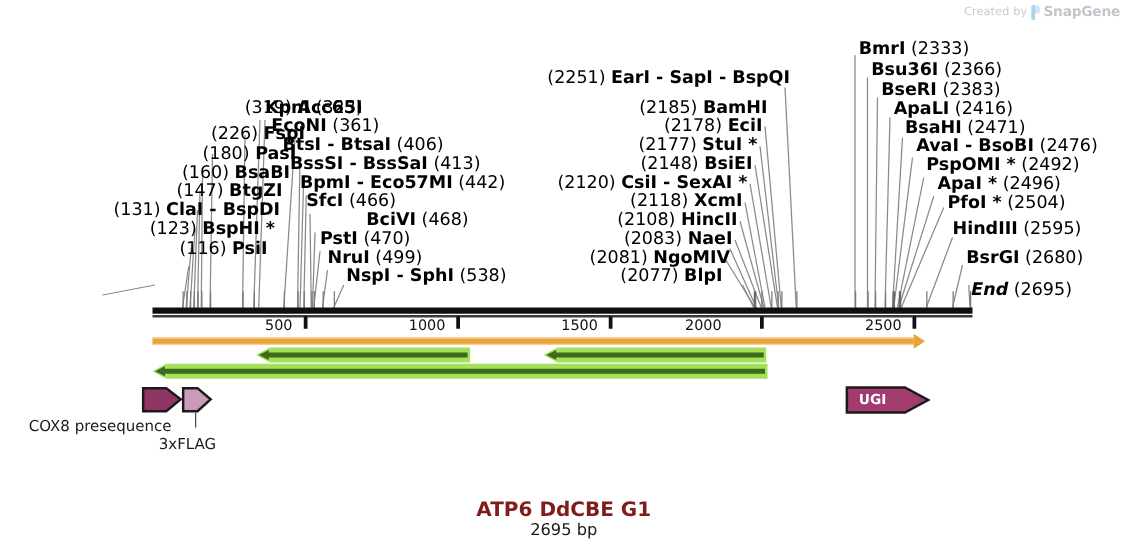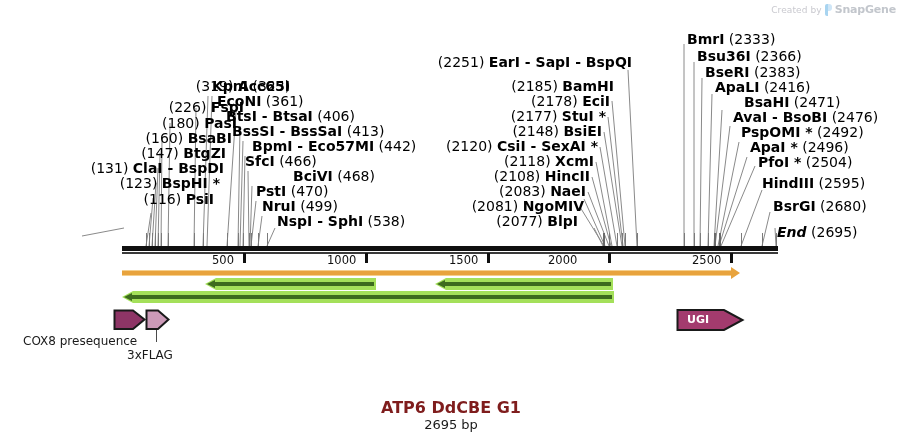--- a/index.html
+++ b/index.html
@@ -239,21 +239,21 @@
     <span class="ps">(361)</span>
   </div>
   <div class="lbl right" style="left:226px;top:110px;">
     <span class="nm">BtsI - BtsaI</span>
     <span class="ps">(406)</span>
   </div>
   <div class="lbl right" style="left:232px;top:125px;">
     <span class="nm">BssSI - BssSaI</span>
     <span class="ps">(413)</span>
   </div>
-  <div class="lbl right" style="left:240px;top:140px;margin-left:12px;">
+  <div class="lbl right" style="left:240px;top:140px;">
     <span class="nm">BpmI - Eco57MI</span>
     <span class="ps">(442)</span>
   </div>
   <div class="lbl right" style="left:245px;top:155px;">
     <span class="nm">SfcI</span>
     <span class="ps">(466)</span>
   </div>
   <div class="lbl right" style="left:251px;top:170px;margin-left:42px;">
     <span class="nm">BciVI</span>
     <span class="ps">(468)</span>
@@ -325,21 +325,21 @@
     <span class="ps">(2366)</span>
   </div>
   <div class="lbl right" style="left:705px;top:66px;">
     <span class="nm">BseRI</span>
     <span class="ps">(2383)</span>
   </div>
   <div class="lbl right" style="left:715px;top:81px;">
     <span class="nm">ApaLI</span>
     <span class="ps">(2416)</span>
   </div>
-  <div class="lbl right" style="left:724px;top:96px;margin-left:20px;">
+  <div class="lbl right" style="left:724px;top:96px;">
     <span class="nm">BsaHI</span>
     <span class="ps">(2471)</span>
   </div>
   <div class="lbl right" style="left:733px;top:111px;">
     <span class="nm">AvaI - BsoBI</span>
     <span class="ps">(2476)</span>
   </div>
   <div class="lbl right" style="left:741px;top:126px;">
     <span class="nm">PspOMI *</span>
     <span class="ps">(2492)</span>

